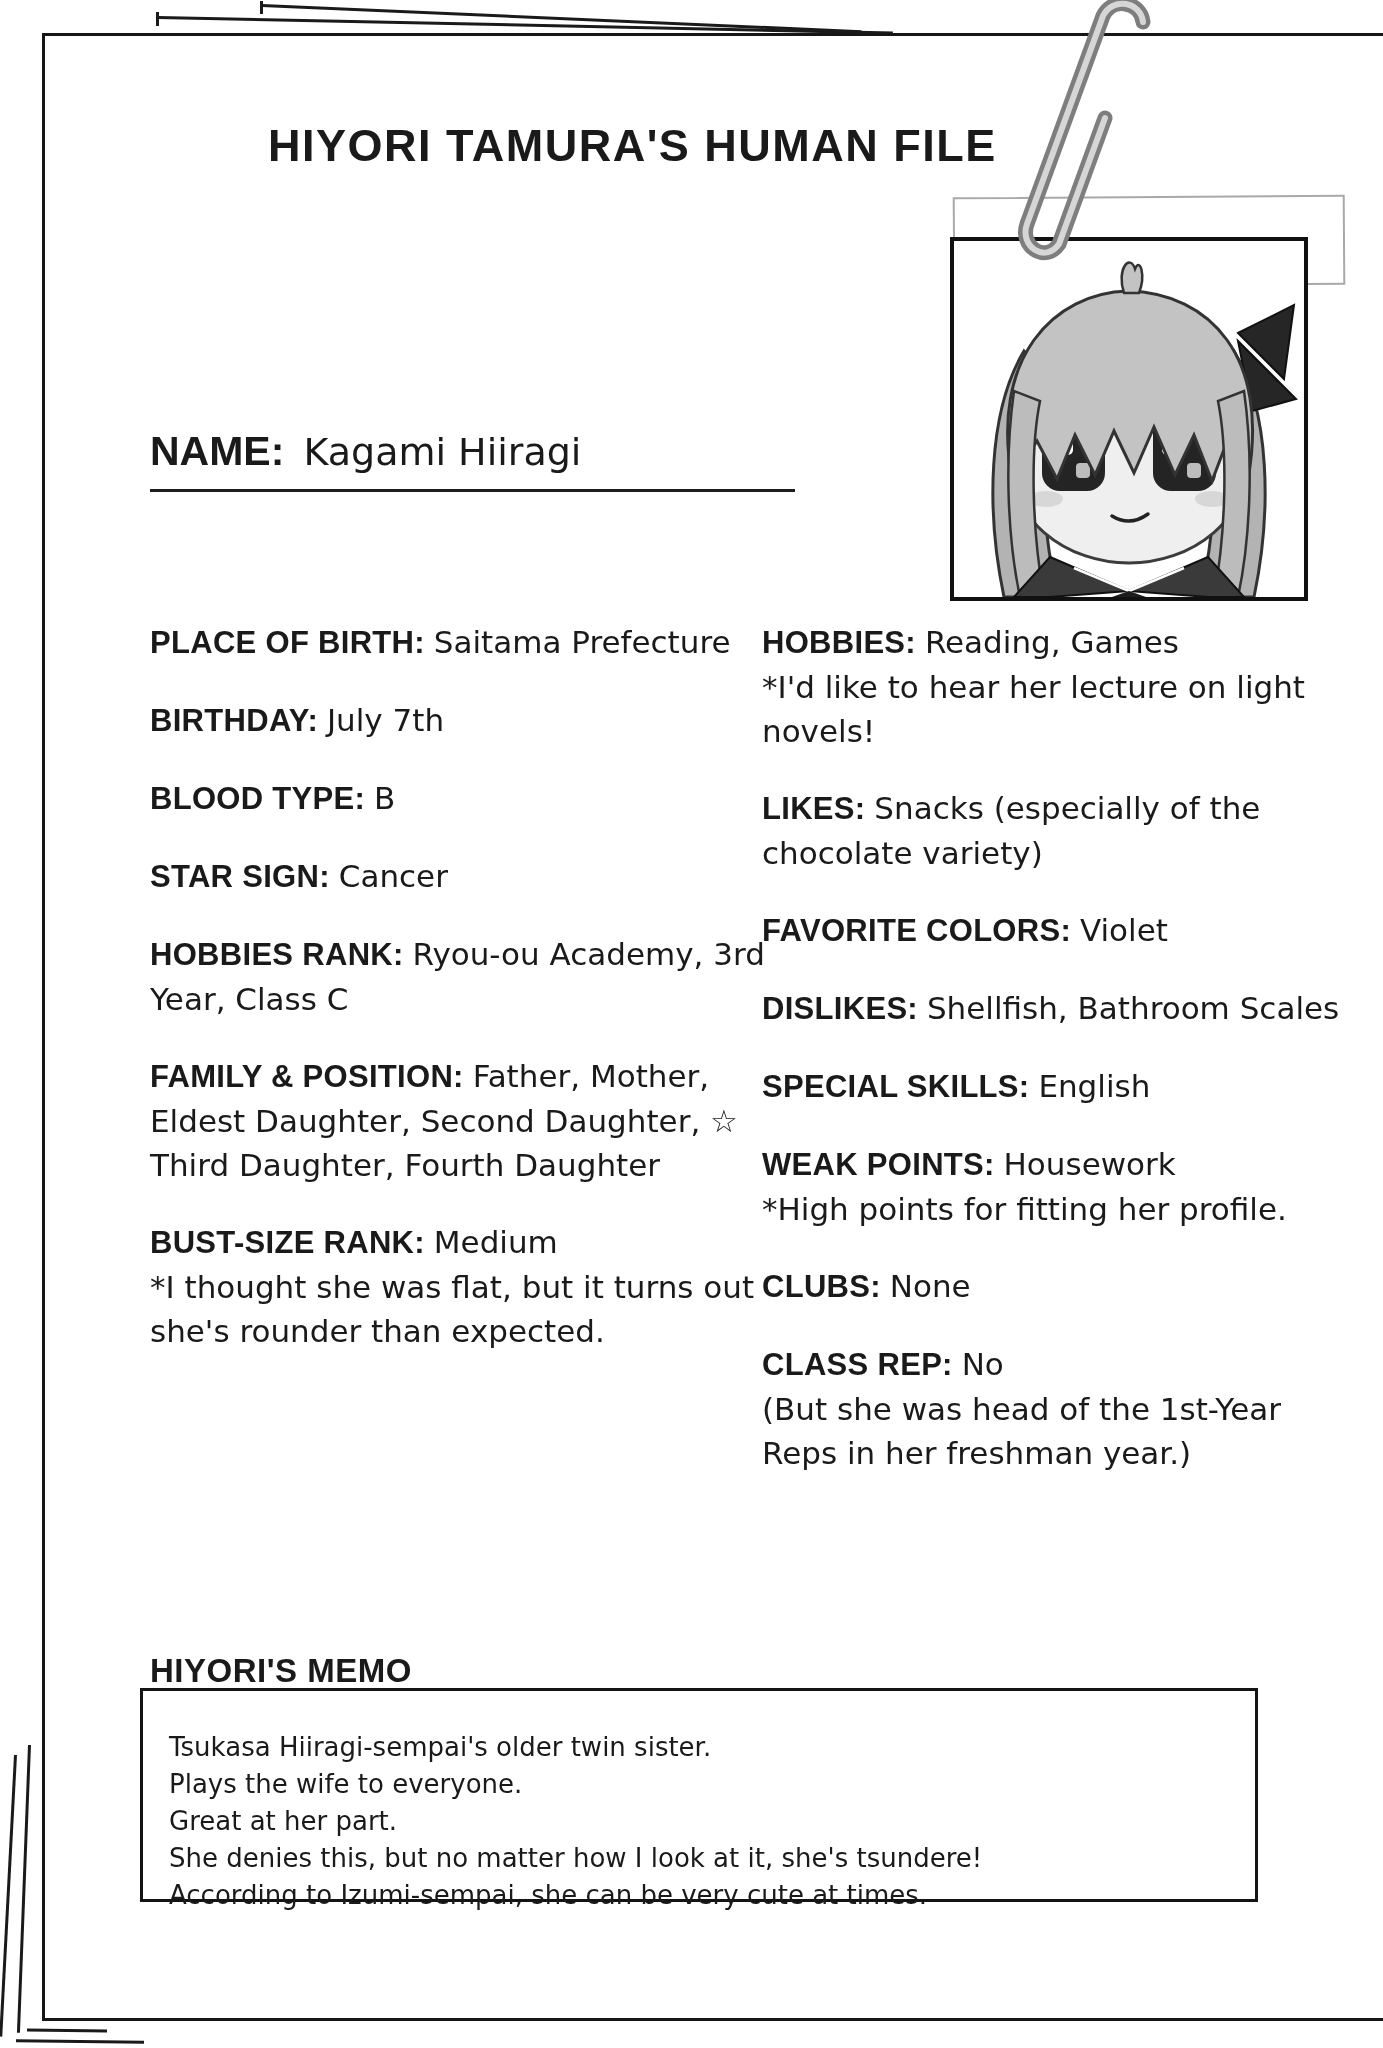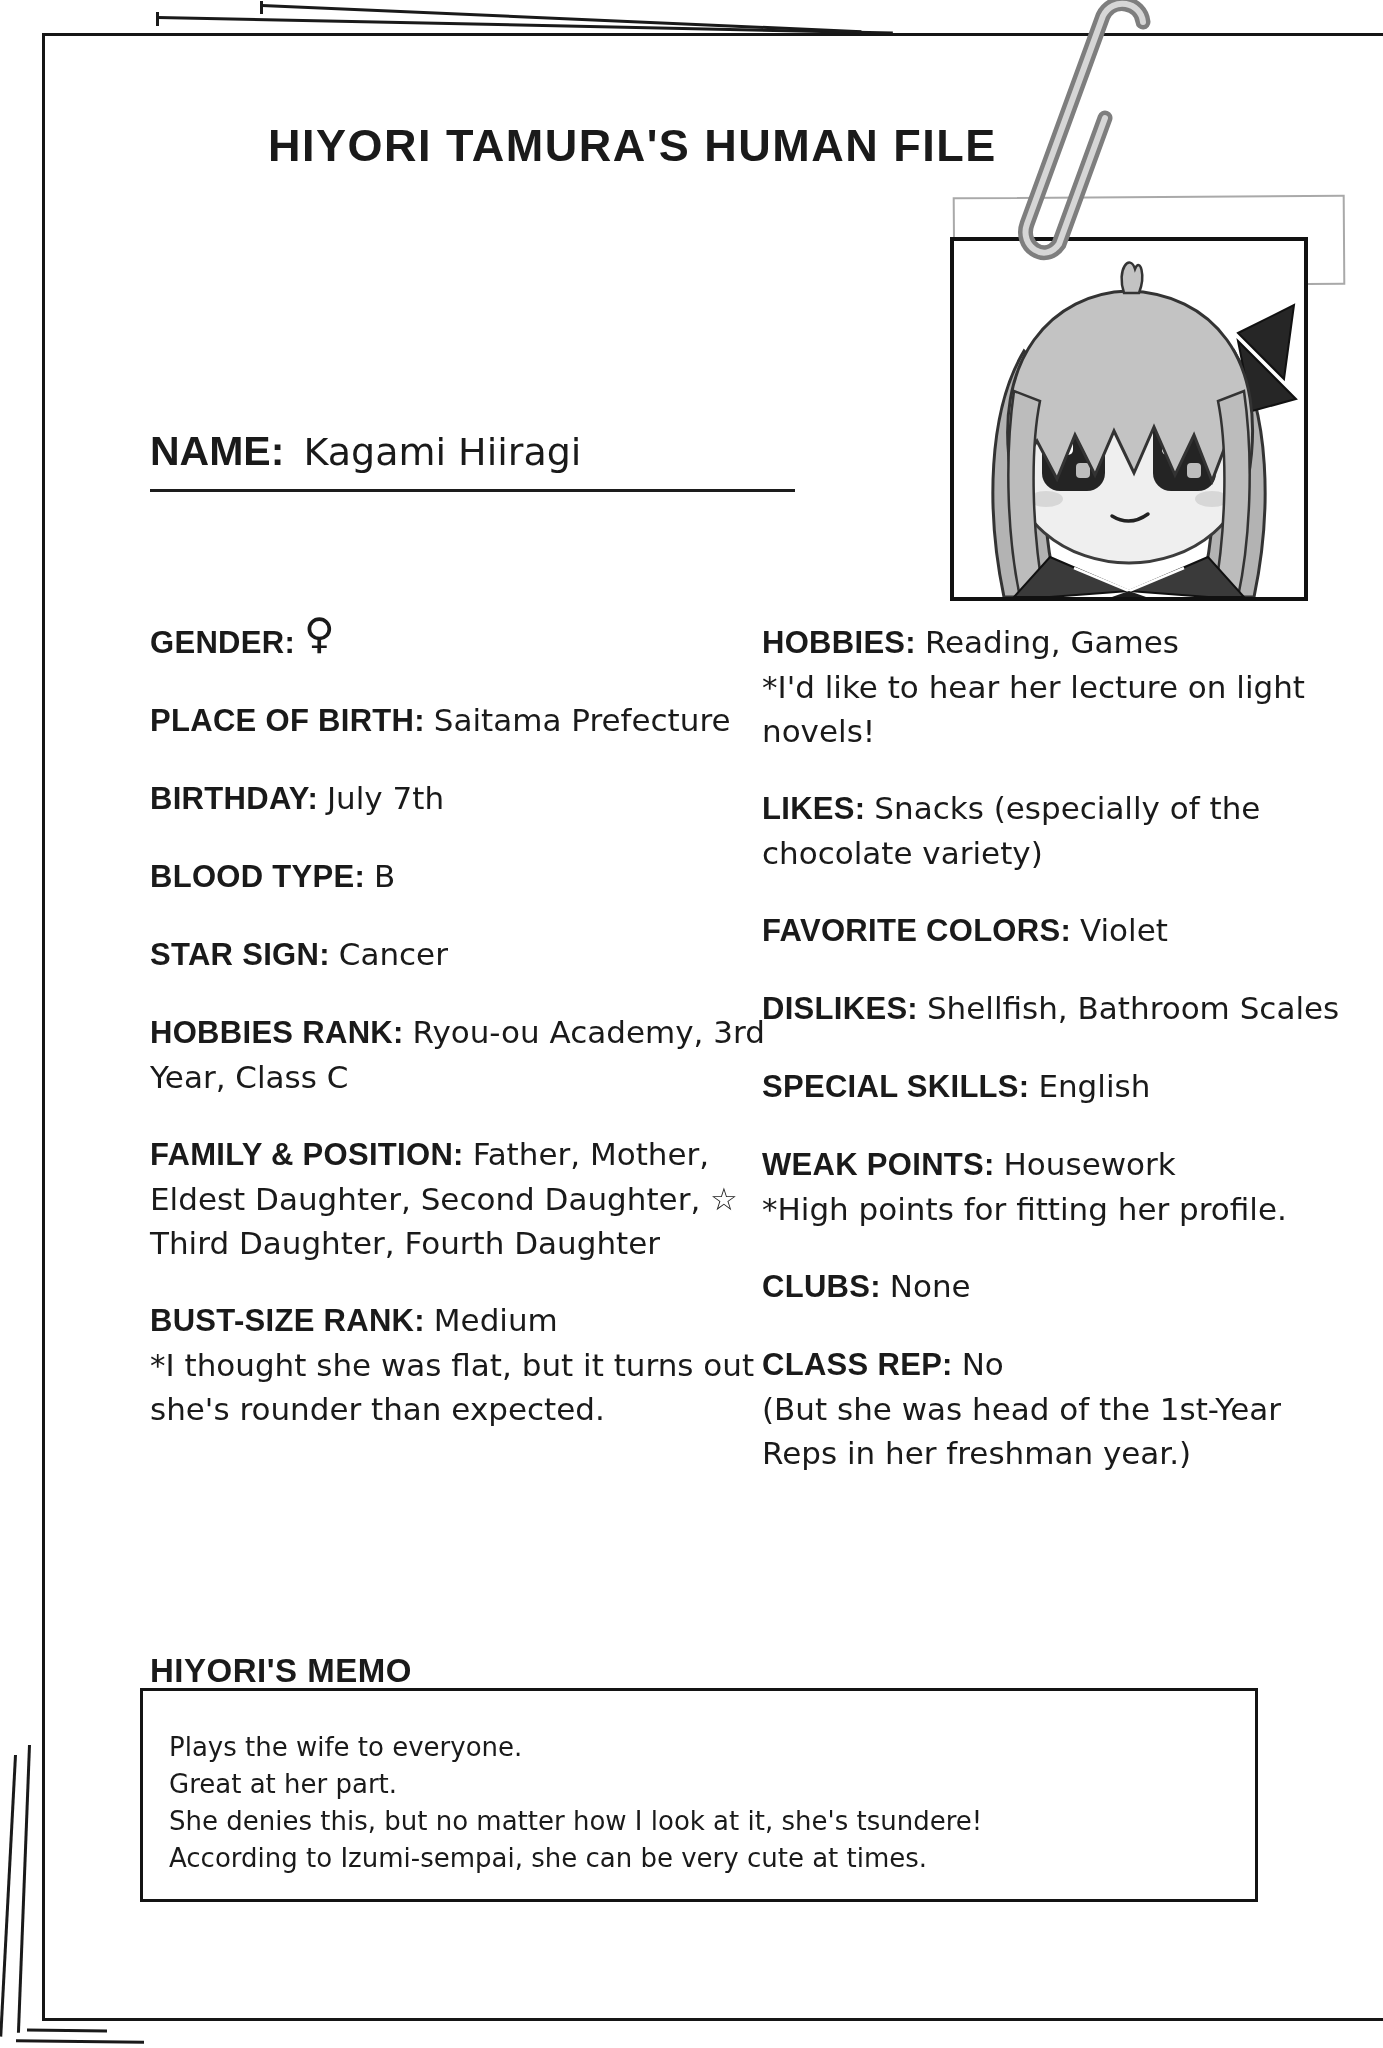--- a/index.html
+++ b/index.html
@@ -111,21 +111,20 @@
     <path d="M148,30 C146,10 118,4 108,24 L32,232 C24,254 50,272 64,252 L110,126" fill="none" stroke="#7e7e7e" stroke-width="15" stroke-linecap="round"></path>
     <path d="M148,30 C146,10 118,4 108,24 L32,232 C24,254 50,272 64,252 L110,126" fill="none" stroke="#d6d6d6" stroke-width="6" stroke-linecap="round"></path>
   </svg>
 
   <div class="name-row">
     <span class="name-label">NAME:</span>
     <span class="name-value">Kagami Hiiragi</span>
   </div>
 
   <div class="col col-left" id="left-col">
-      <div class="field"><span class="flabel">GENDER: </span><span class="fvalue gender-glyph">♀</span></div>
       <div class="field"><span class="flabel">PLACE OF BIRTH: </span><span class="fvalue">Saitama Prefecture</span></div>
       <div class="field"><span class="flabel">BIRTHDAY: </span><span class="fvalue">July 7th</span></div>
       <div class="field"><span class="flabel">BLOOD TYPE: </span><span class="fvalue">B</span></div>
       <div class="field"><span class="flabel">STAR SIGN: </span><span class="fvalue">Cancer</span></div>
       <div class="field"><span class="flabel">HOBBIES RANK: </span><span class="fvalue">Ryou-ou Academy, 3rd Year, Class C</span></div>
       <div class="field"><span class="flabel">FAMILY &amp; POSITION: </span><span class="fvalue">Father, Mother, Eldest Daughter, Second Daughter, ☆ Third Daughter, Fourth Daughter</span></div>
       <div class="field"><span class="flabel">BUST-SIZE RANK: </span><span class="fvalue">Medium</span><div class="fnote">*I thought she was flat, but it turns out she's rounder than expected.</div></div>
     </div>
   <div class="col col-right" id="right-col">
       <div class="field"><span class="flabel">HOBBIES: </span><span class="fvalue">Reading, Games</span><div class="fnote">*I'd like to hear her lecture on light novels!</div></div>
@@ -133,19 +132,20 @@
       <div class="field"><span class="flabel">FAVORITE COLORS: </span><span class="fvalue">Violet</span></div>
       <div class="field"><span class="flabel">DISLIKES: </span><span class="fvalue">Shellfish, Bathroom Scales</span></div>
       <div class="field"><span class="flabel">SPECIAL SKILLS: </span><span class="fvalue">English</span></div>
       <div class="field"><span class="flabel">WEAK POINTS: </span><span class="fvalue">Housework</span><div class="fnote">*High points for fitting her profile.</div></div>
       <div class="field"><span class="flabel">CLUBS: </span><span class="fvalue">None</span></div>
       <div class="field"><span class="flabel">CLASS REP: </span><span class="fvalue">No</span><div class="fnote">(But she was head of the 1st-Year Reps in her freshman year.)</div></div>
     </div>
 
   <div class="memo-heading">HIYORI'S MEMO</div>
   <div class="memo-box" id="memo-box">
+      <div>Tsukasa Hiiragi-sempai's older twin sister.</div>
       <div>Plays the wife to everyone.</div>
       <div>Great at her part.</div>
       <div>She denies this, but no matter how I look at it, she's tsundere!</div>
       <div>According to Izumi-sempai, she can be very cute at times.</div>
     </div>
 
 </div>
 
 </body></html>

